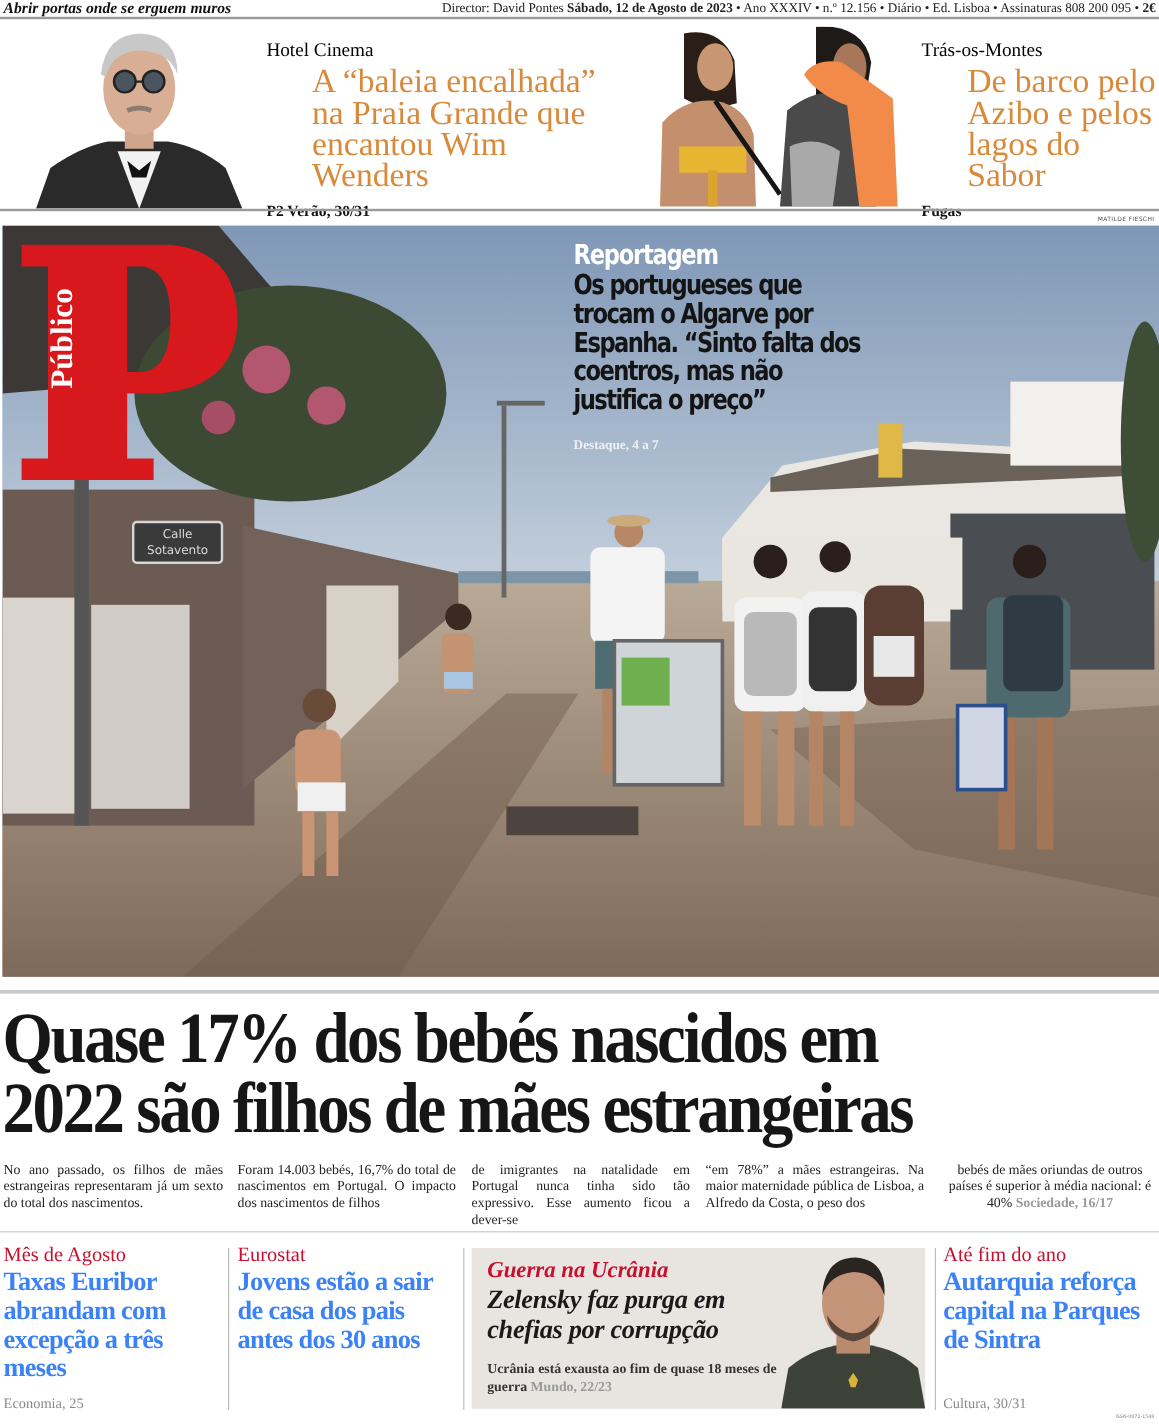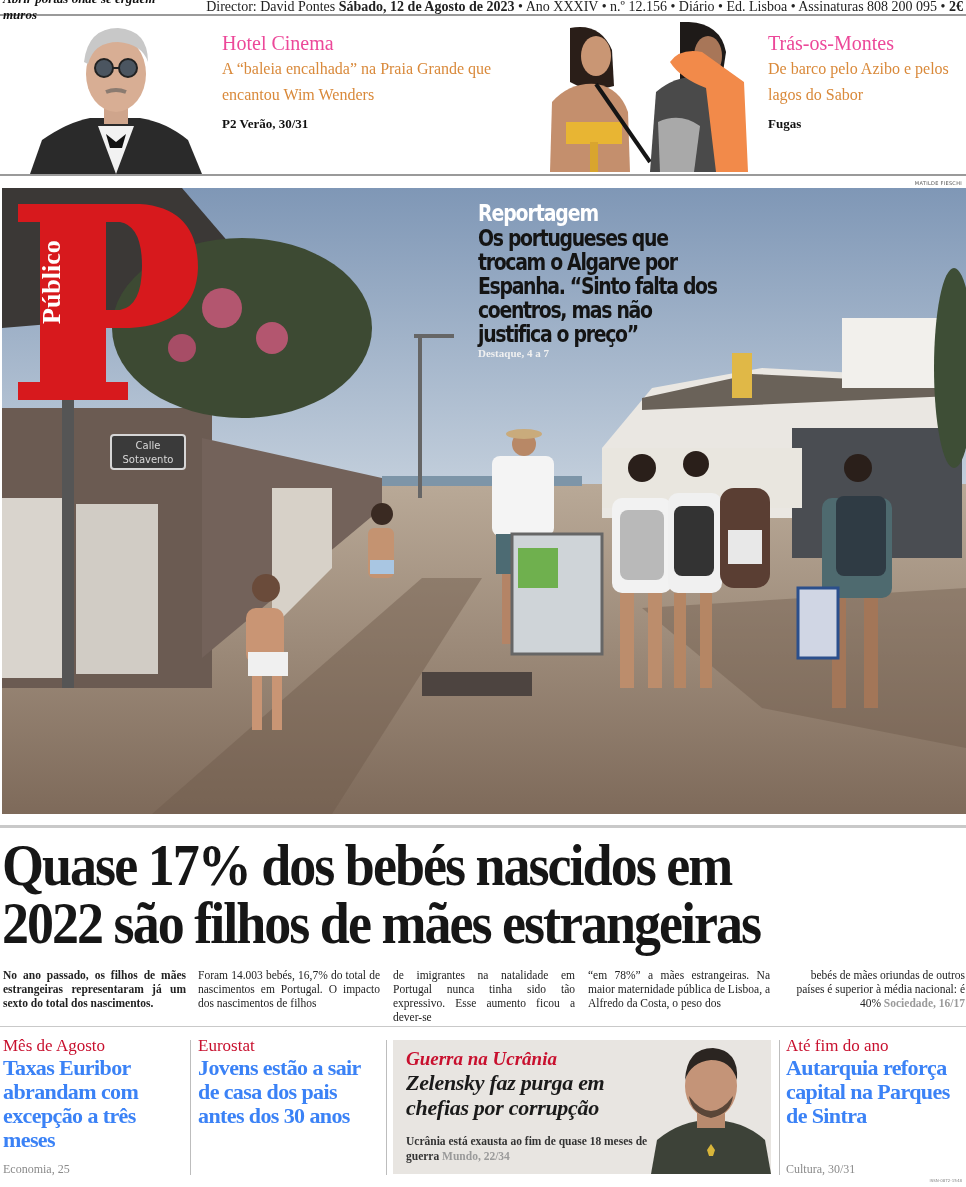--- a/index.html
+++ b/index.html
@@ -2,49 +2,49 @@
 <html><head>
 <meta charset="utf-8">
 <style>
   * { box-sizing: border-box; margin: 0; padding: 0; }
   html, body { width: 966px; height: 1187px; background: #ffffff; overflow: hidden; }
   body { position: relative; font-family: "DejaVu Serif", serif; color: #1a1a1a; }
 
   
   .topbar { position: absolute; left: 0; top: 0; width: 966px; height: 16px; display: flex; justify-content: space-between; align-items: center; padding: 0 3px; border-bottom: 2px solid #9a9a9a; }
   .slogan { font-family: "Liberation Serif", serif; font-style: italic; font-weight: bold; font-size: 13px; color: #111; }
-  .masthead-info { font-family: "Liberation Serif", serif; font-size: 14px; color: #222; white-space: nowrap; margin-left: 47px; }
+  .masthead-info { font-family: "Liberation Serif", serif; font-size: 11px; color: #222; white-space: nowrap; margin-left: 47px; }
   .masthead-info b { font-weight: bold; }
 
   
   .teasers { position: absolute; left: 0; top: 18px; width: 966px; height: 158px; }
   .teaser-photo { position: absolute; overflow: hidden; }
   .teaser-text { position: absolute; font-family: "Liberation Serif", serif; }
-  .kicker-red { color: #ec4899; font-size: 20px; line-height: 26px; }
-  .teaser-headline { color: #d9893a; font-size: 16px; line-height: 26px; }
+  .kicker-red { color: #000000; font-size: 16px; line-height: 26px; }
+  .teaser-headline { color: #d9893a; font-size: 28px; line-height: 26px; margin-left: 38px; }
   .teaser-section { font-weight: bold; font-size: 13px; margin-top: 8px; color: #111; }
   .teaser-rule { position: absolute; left: 0; top: 156px; width: 966px; height: 2px; background: #9a9a9a; }
 
   
   .wenders { left: 28px; top: 4px; width: 176px; height: 152px; }
   
   .girls { left: 530px; top: 4px; width: 226px; height: 152px; }
 
   .credit { position: absolute; right: 4px; top: 180px; font-family: "DejaVu Sans", sans-serif; font-size: 5px; color: #555; letter-spacing: 0.3px; }
 
   
   .main-photo { position: absolute; left: 2px; top: 188px; width: 964px; height: 626px; overflow: hidden; background: linear-gradient(#8fa6c2 0%, #a9bcd2 40%, #c9d3de 47%, #b4a89a 52%, #9b8a7a 70%, #7f6c5d 100%); }
 
   .logo { position: absolute; left: 10px; top: 196px; width: 190px; height: 205px; }
   .logo-text { position: absolute; left: 36px; top: 206px; width: 30px; height: 120px; }
 
   .report { position: absolute; left: 478px; top: 200px; width: 250px; font-family: "DejaVu Sans", sans-serif; }
   .report-kicker { font-weight: bold; font-size: 23px; color: #ffffff; letter-spacing: -1.3px; line-height: 26px; transform: scaleX(0.82); transform-origin: left; }
   .report-headline { font-weight: bold; font-size: 23px; color: #141414; letter-spacing: -1.6px; line-height: 24px; transform: scaleX(0.82); transform-origin: left; width: 305px; }
-  .report-ref { font-family: "Liberation Serif", serif; font-weight: bold; font-size: 11px; color: #f0f0f0; margin-top: 1px; }
+  .report-ref { font-family: "Liberation Serif", serif; font-weight: bold; font-size: 11px; color: #f0f0f0; margin-top: 19px; }
 
   .street-sign { position: absolute; left: 110px; top: 434px; width: 76px; height: 36px; border: 2px solid #d6d6d6; border-radius: 4px; background: #3a3a3a; color: #d8d8d8; font-family: "DejaVu Sans", sans-serif; font-size: 10px; text-align: center; line-height: 14px; padding-top: 3px; }
 
   
   .hr-rule { position: absolute; left: 0; top: 825px; width: 966px; height: 3px; background: #c9c9c9; }
   .main-headline { position: absolute; left: 2px; top: 836px; width: 960px; font-family: "Liberation Serif", serif; font-weight: bold; font-size: 60px; line-height: 58px; letter-spacing: -2.2px; color: #161616; transform: scaleX(0.9); transform-origin: left; white-space: nowrap; }
 
   
   .lede { position: absolute; top: 968px; font-family: "Liberation Serif", serif; font-size: 11.5px; line-height: 14px; color: #222; text-align: justify; }
   .lede .ref { color: #9a9a9a; font-weight: bold; }
@@ -239,25 +239,25 @@
   <div>Calle</div>
   <div>Sotavento</div>
 </div>
 
 <div class="hr-rule"></div>
 <div class="main-headline">
   <div>Quase 17% dos bebés nascidos em</div>
   <div>2022 são filhos de mães estrangeiras</div>
 </div>
 
-<div class="lede" style="left:3px; width:183px;font-weight:bold;">No ano passado, os filhos de mães estrangeiras representaram já um sexto do total dos nascimentos.</div>
+<div class="lede" style="left:3px; width:183px;">No ano passado, os filhos de mães estrangeiras representaram já um sexto do total dos nascimentos.</div>
 <div class="lede" style="left:198px; width:182px;">Foram 14.003 bebés, 16,7% do total de nascimentos em Portugal. O impacto dos nascimentos de filhos</div>
 <div class="lede" style="left:393px; width:182px;">de imigrantes na natalidade em Portugal nunca tinha sido tão expressivo. Esse aumento ficou a dever-se</div>
 <div class="lede" style="left:588px; width:182px;">“em 78%” a mães estrangeiras. Na maior maternidade pública de Lisboa, a Alfredo da Costa, o peso dos</div>
-<div class="lede" style="left:785px; width:180px; text-align:right;">
+<div class="lede" style="left:785px; width:180px; text-align:center;">
   <span>bebés de mães oriundas de outros países é superior à média nacional: é 40%</span>
   <span class="ref">Sociedade, 16/17</span>
 </div>
 
 <div class="bottom-rule"></div>
 
 <div class="story" style="left:3px; width:180px; height:140px;">
   <div class="kicker">Mês de Agosto</div>
   <div class="headline">Taxas Euribor abrandam com excepção a três meses</div>
   <div class="section" style="top:126px;">Economia, 25</div>
@@ -268,21 +268,21 @@
   <div class="headline">Jovens estão a sair de casa dos pais antes dos 30 anos</div>
   <div class="section" style="top:126px;margin-top:47px;">Sociedade, 18 e Editorial</div>
 </div>
 <div class="vrule" style="left:386px;"></div>
 
 <div class="ukraine">
   <div class="kicker">Guerra na Ucrânia</div>
   <div class="headline">Zelensky faz purga em chefias por corrupção</div>
   <div class="sub">
     <span>Ucrânia está exausta ao fim de quase 18 meses de guerra</span>
-    <span class="ref">Mundo, 22/34</span>
+    <span class="ref">Mundo, 22/23</span>
   </div>
   <div class="zelensky">
     <svg width="120" height="134" viewBox="0 0 120 134">
       <path d="M0 134 L6 100 Q30 80 60 80 Q92 80 114 100 L120 134 Z" fill="#3d4238"></path>
       <rect x="46" y="66" width="28" height="22" fill="#b88a6e"></rect>
       <ellipse cx="60" cy="46" rx="26" ry="32" fill="#c49478"></ellipse>
       <path d="M34 40 Q36 8 62 8 Q88 10 86 40 Q80 20 60 20 Q40 22 34 40 Z" fill="#2b2521"></path>
       <path d="M38 56 Q60 86 82 56 Q80 74 60 78 Q40 74 38 56 Z" fill="#5a4638"></path>
       <path d="M56 110 L60 104 L64 110 L62 116 L58 116 Z" fill="#d8b53a"></path>
     </svg>

